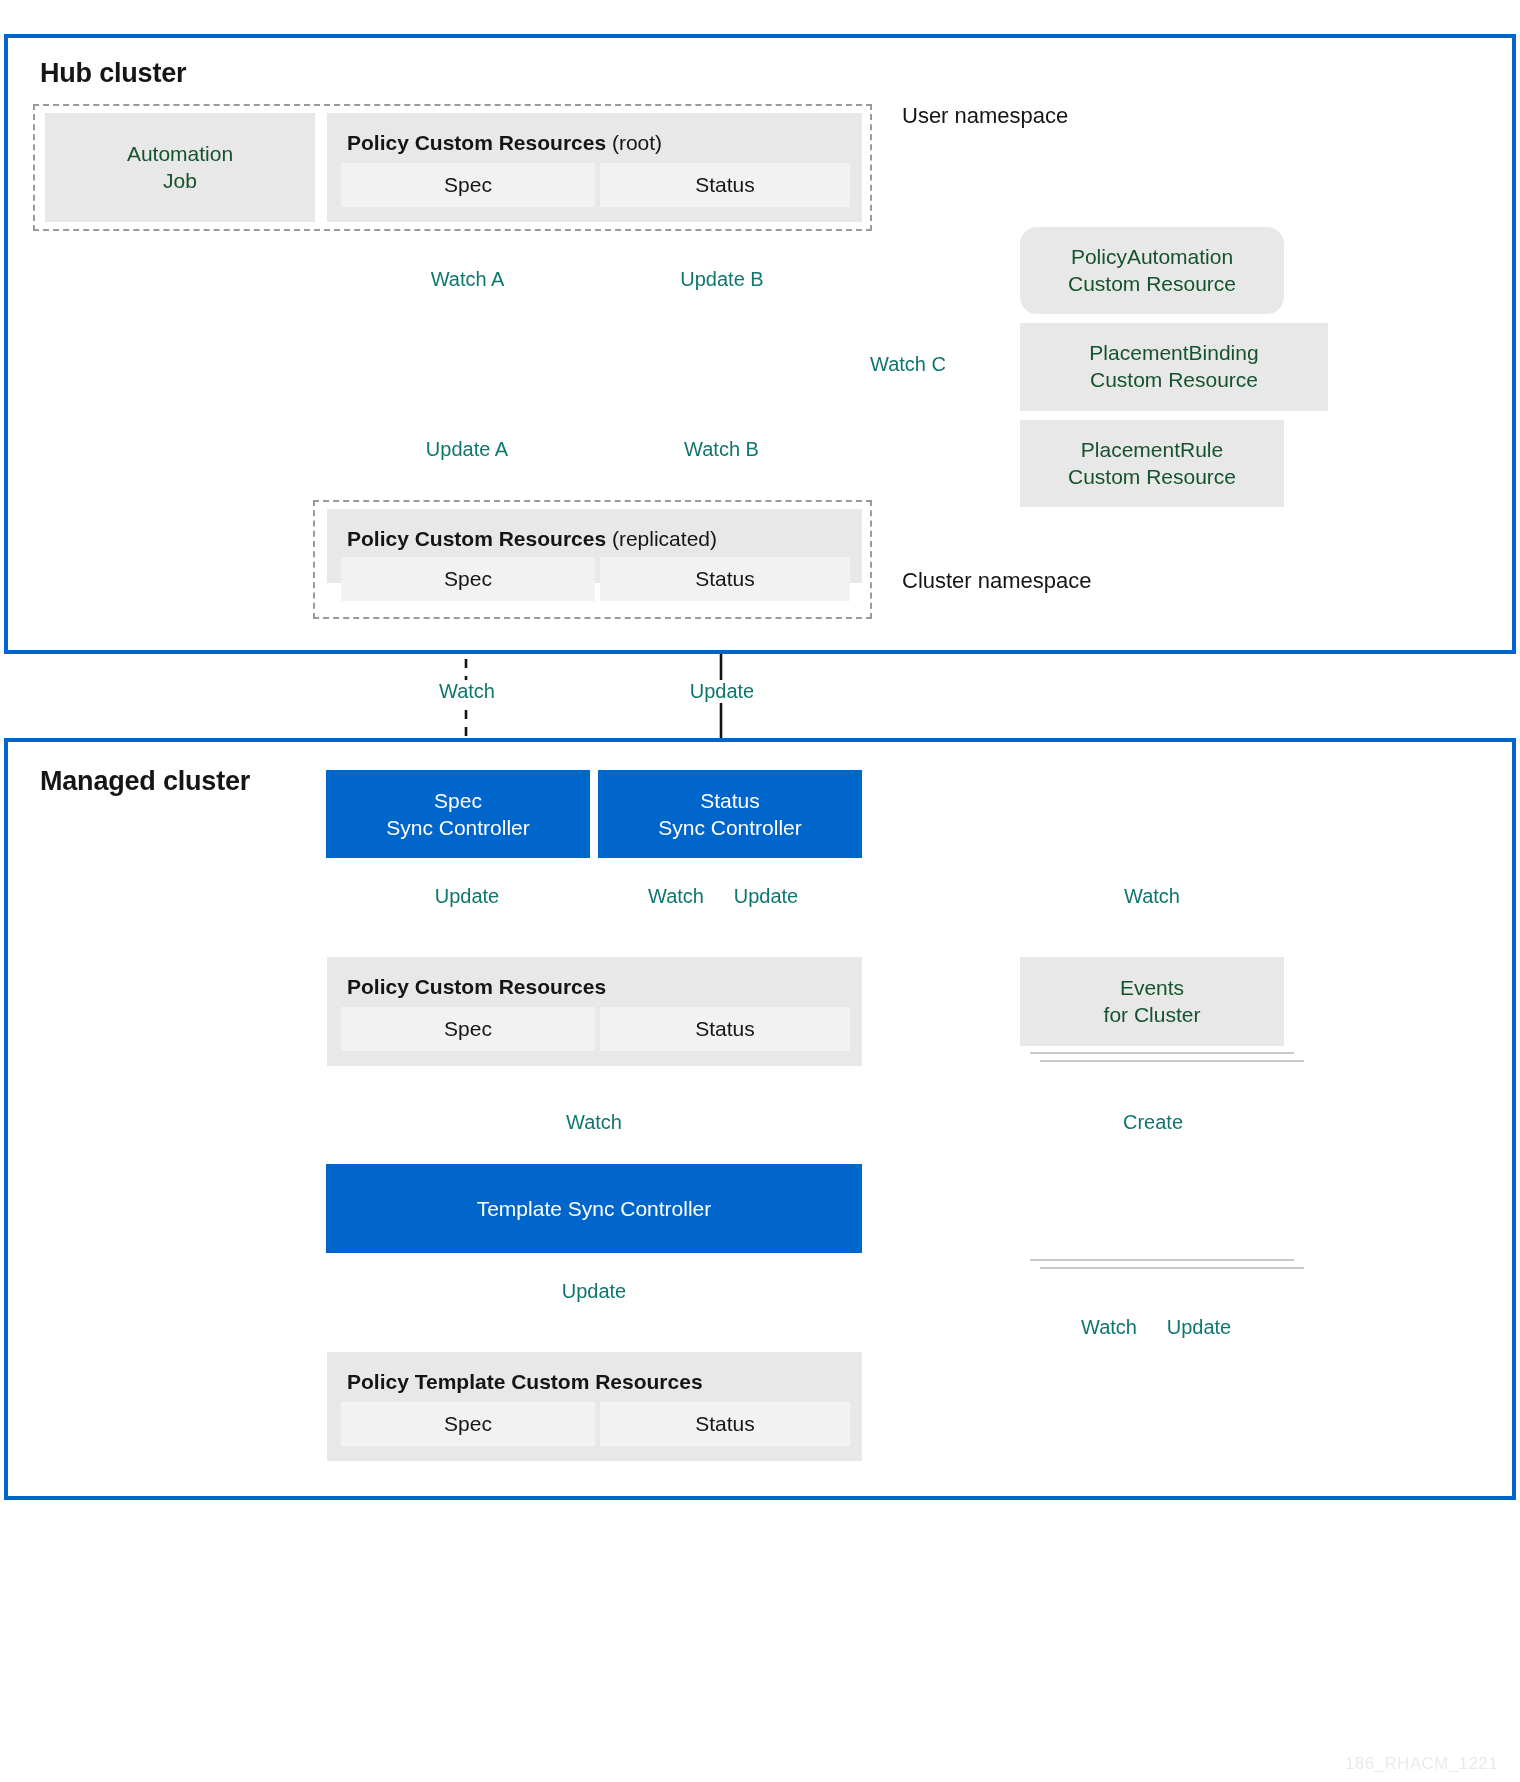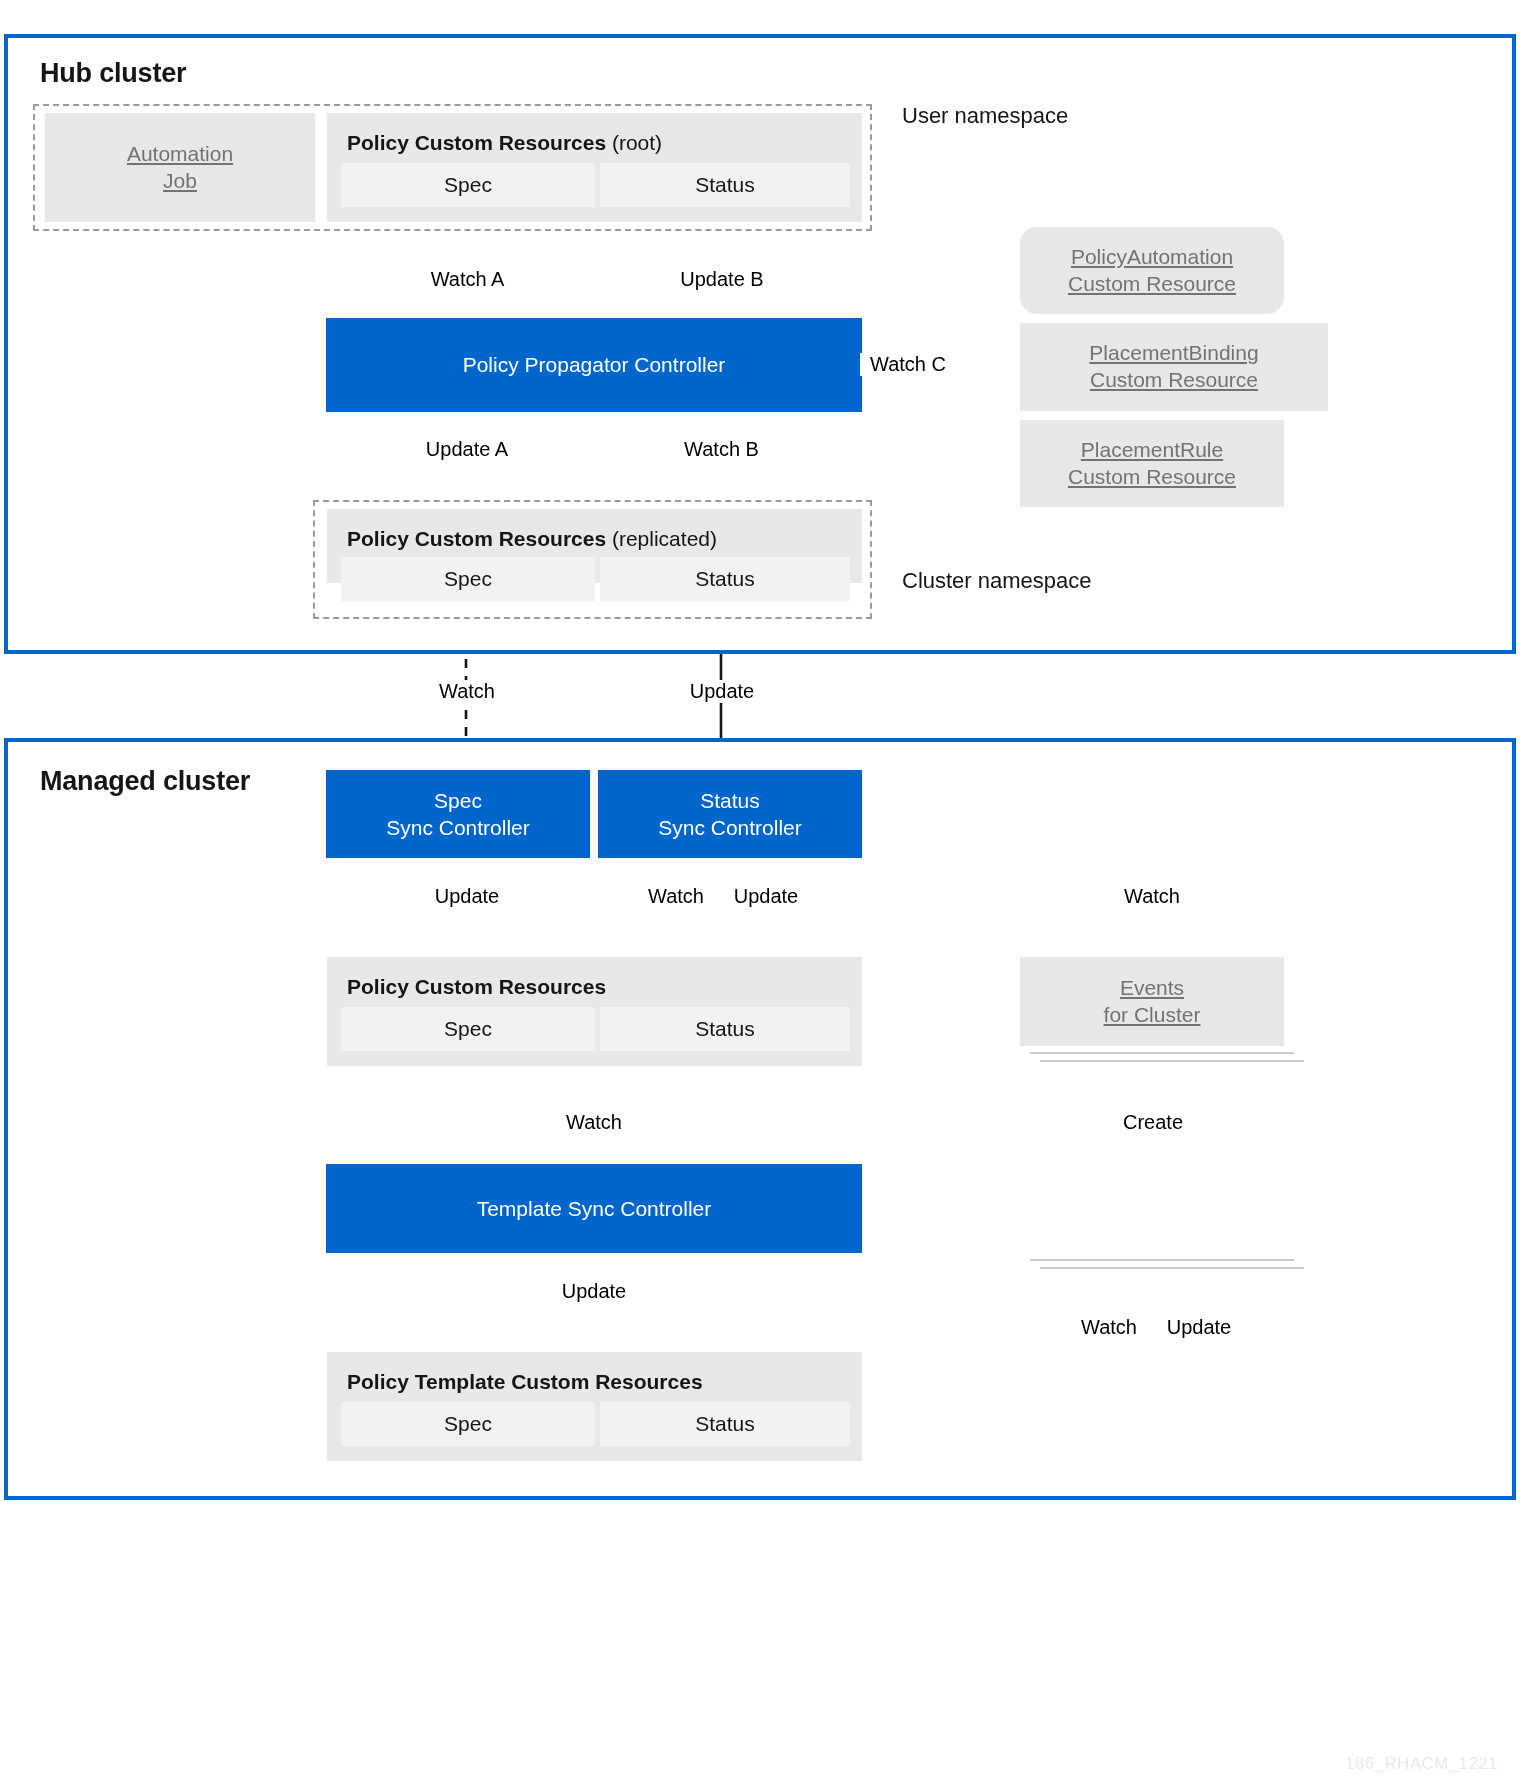--- a/index.html
+++ b/index.html
@@ -62,22 +62,21 @@
   }
 
   
   .greybox {
     position:absolute;
     background:#e8e8e8;
     display:flex; flex-direction:column;
     align-items:center; justify-content:center;
     text-align:center;
     font-size:21px; line-height:1.28;
-    color:#737373;
-    text-decoration:underline;
+    color:#14532d;
   }
 
   
   .bluebox {
     position:absolute;
     background:#0066CC;
     color:#ffffff;
     display:flex; flex-direction:column;
     align-items:center; justify-content:center;
     text-align:center;
@@ -88,21 +87,21 @@
   .stackline {
     position:absolute;
     height:2px;
     background:#c9c9c9;
   }
 
   
   .edge-label {
     position:absolute;
     font-size:20px;
-    color:#000000;
+    color:#0f766e;
     background:#ffffff;
     padding:0 7px;
     white-space:nowrap;
     text-align:center;
   }
 
   
   .watermark {
     position:absolute;
     right:22px; bottom:8px;
@@ -182,23 +181,20 @@
 
   <div class="panel" style="left:327px; top:113px; width:535px; height:109px;">
     <div class="panel-title">
       <span>Policy Custom Resources</span>
       <span class="muted">(root)</span>
     </div>
     <div class="subbox" style="left:14px; top:50px; width:254px; height:44px;">Spec</div>
     <div class="subbox" style="left:273px; top:50px; width:250px; height:44px;">Status</div>
   </div>
 
-  <div class="bluebox" style="left:326px; top:318px; width:536px; height:94px;">
-    <span>Policy Propagator Controller</span>
-  </div>
 
   <div class="greybox" style="left:1020px; top:227px; width:264px; height:87px;border-radius:17px;">
     <span>PolicyAutomation</span>
     <span>Custom Resource</span>
   </div>
   <div class="greybox" style="left:1020px; top:323px; width:308px; height:88px;">
     <span>PlacementBinding</span>
     <span>Custom Resource</span>
   </div>
   <div class="greybox" style="left:1020px; top:420px; width:264px; height:87px;">

